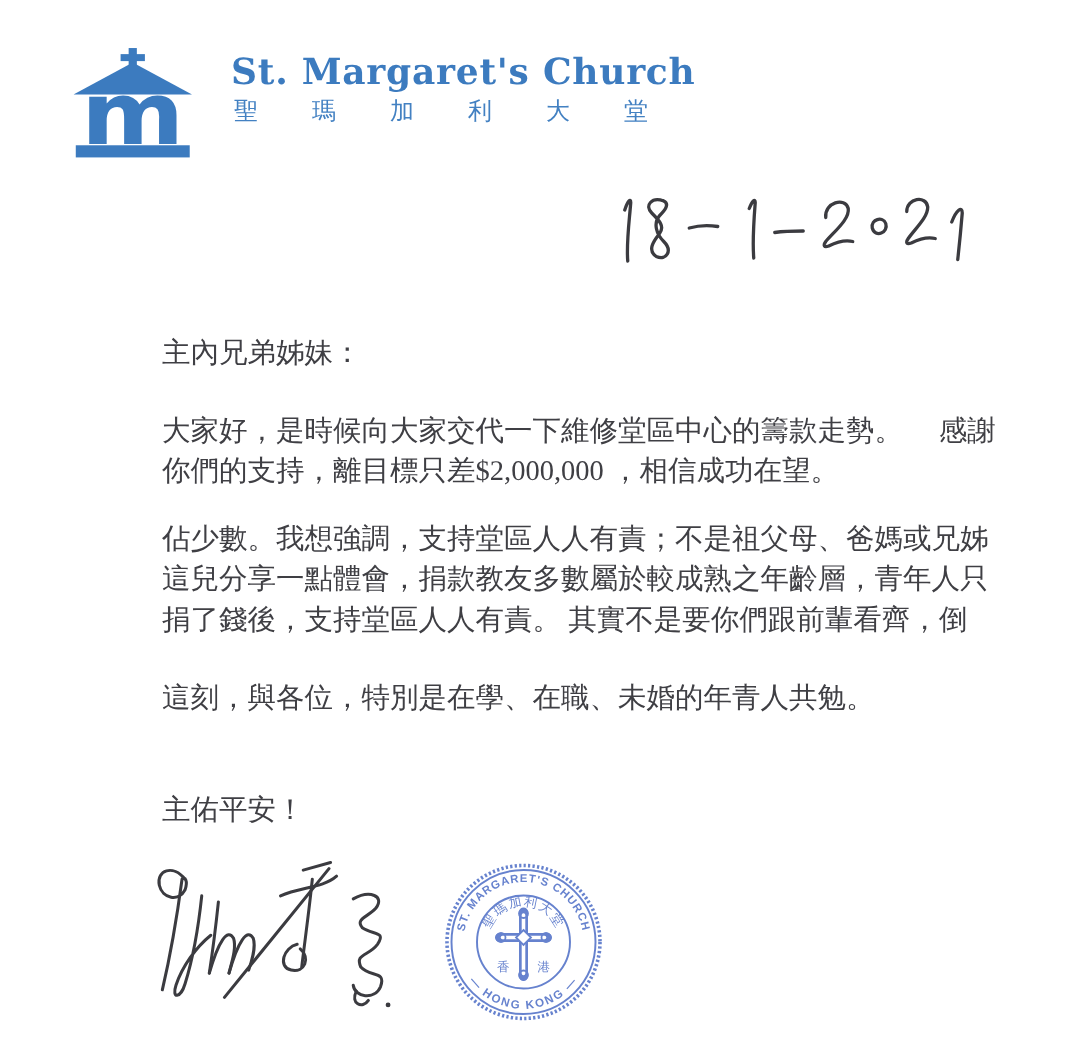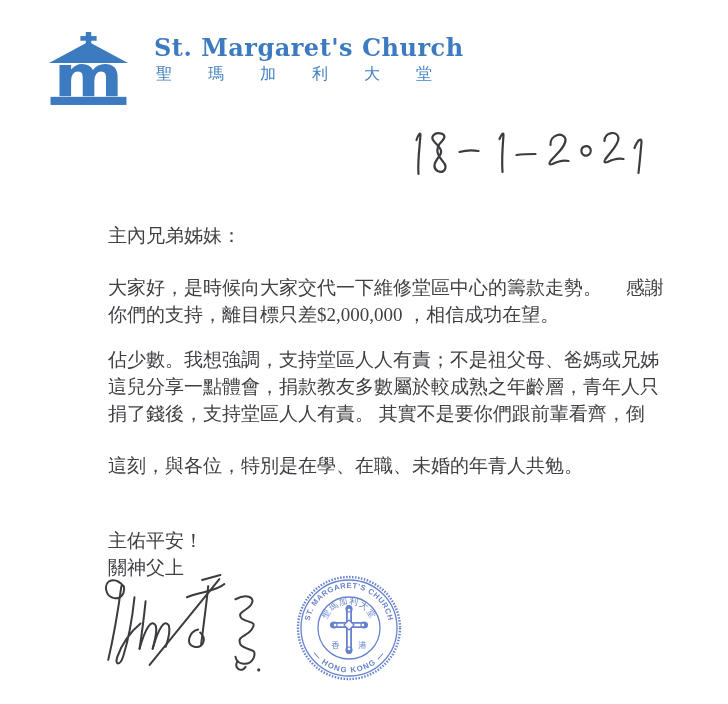--- a/index.html
+++ b/index.html
@@ -79,21 +79,20 @@
     <div class="line">這兒分享一點體會，捐款教友多數屬於較成熟之年齡層，青年人只</div>
     <div class="line">捐了錢後，支持堂區人人有責。 其實不是要你們跟前輩看齊，倒</div>
   </div>
 
   <div class="tblock para3">
     <div class="line">這刻，與各位，特別是在學、在職、未婚的年青人共勉。</div>
   </div>
 
   <div class="tblock closing">
     <div class="line">主佑平安！</div>
-    <div class="line">關神父上</div>
   </div>
 
   <svg class="sig-svg" viewBox="0 0 176 100" aria-hidden="true">
     <g fill="none" stroke="#2b2b30" stroke-width="2" stroke-linecap="round" stroke-linejoin="round" opacity="0.92">
       <path d="M26,13 C18,3 7,7 9,17 C11,26 22,28 26,20 C28,14 26,11 24,13 C22,28 18,56 11,86"></path>
       <path d="M37,24 C35,43 31,66 26,82 C23,92 17,92 20,83 C24,71 33,58 43,50"></path>
       <path d="M48,28 C46,47 44,62 42,75"></path>
       <path d="M42,75 C48,54 54,45 58,52 C60,58 57,67 55,75"></path>
       <path d="M55,75 C61,54 67,45 71,52 C73,58 70,67 68,73"></path>
       <path d="M121,6 L52,91"></path>

